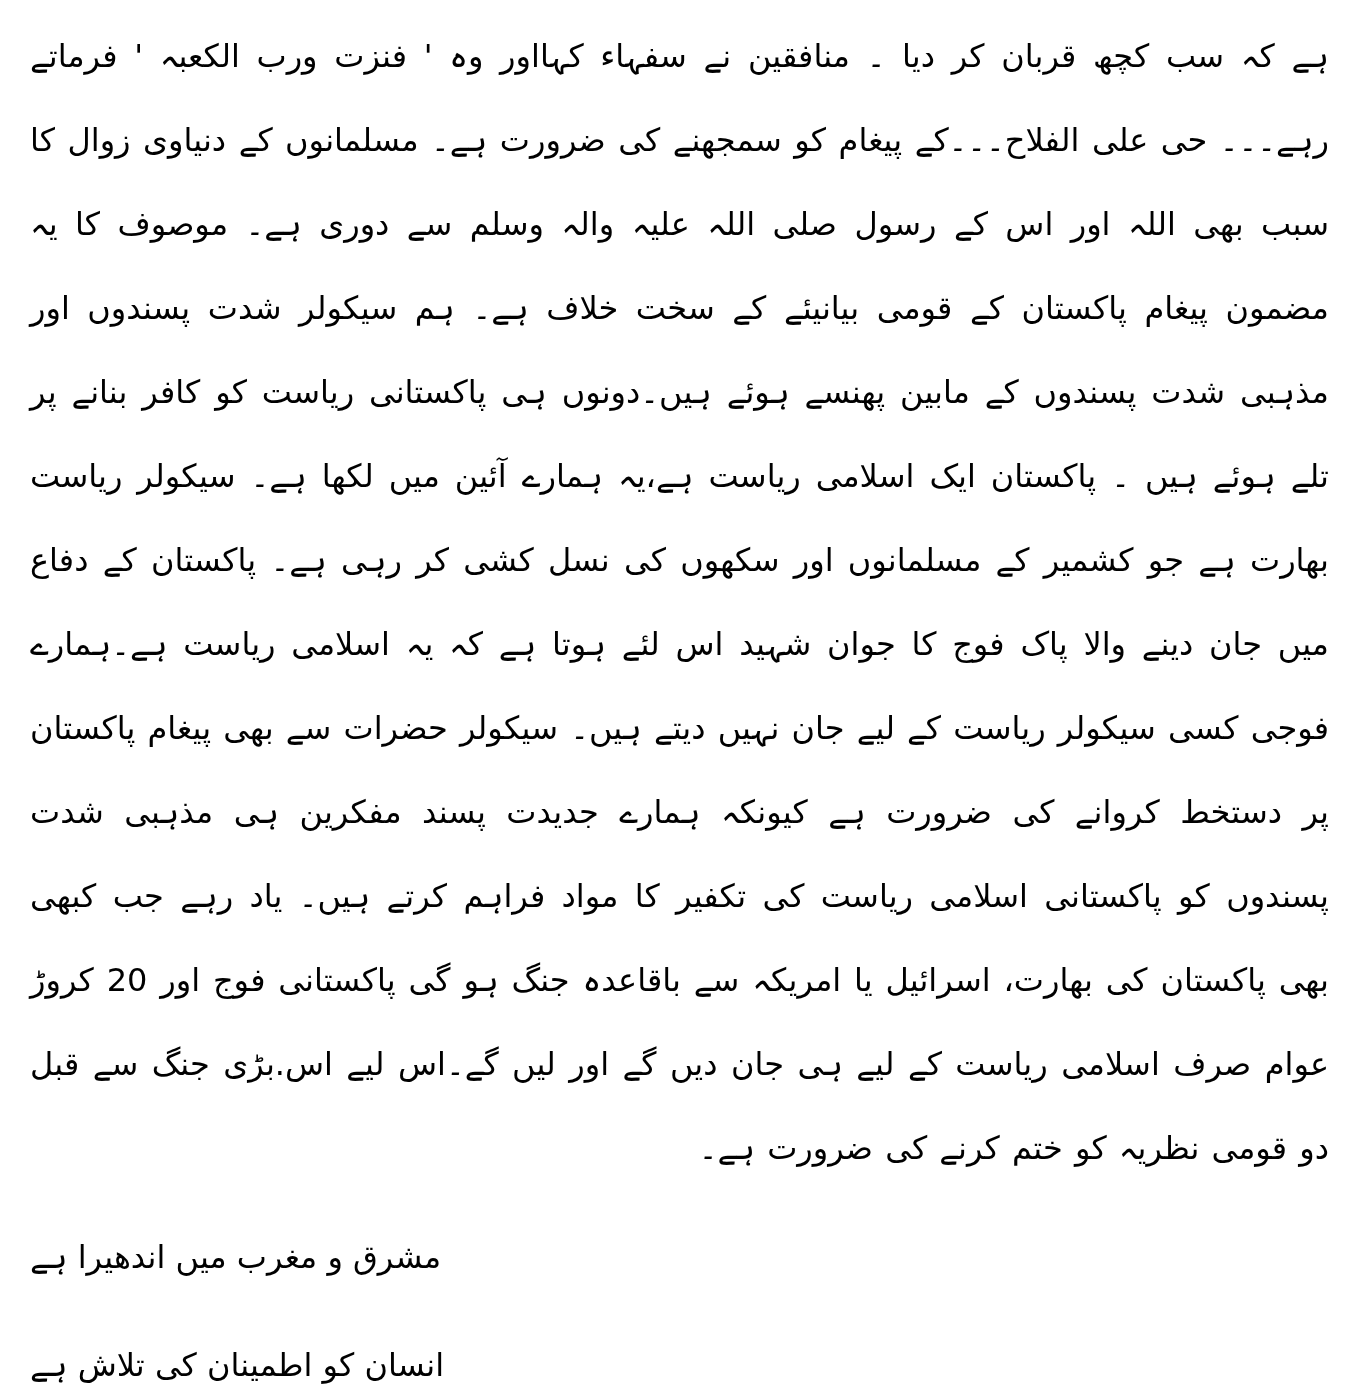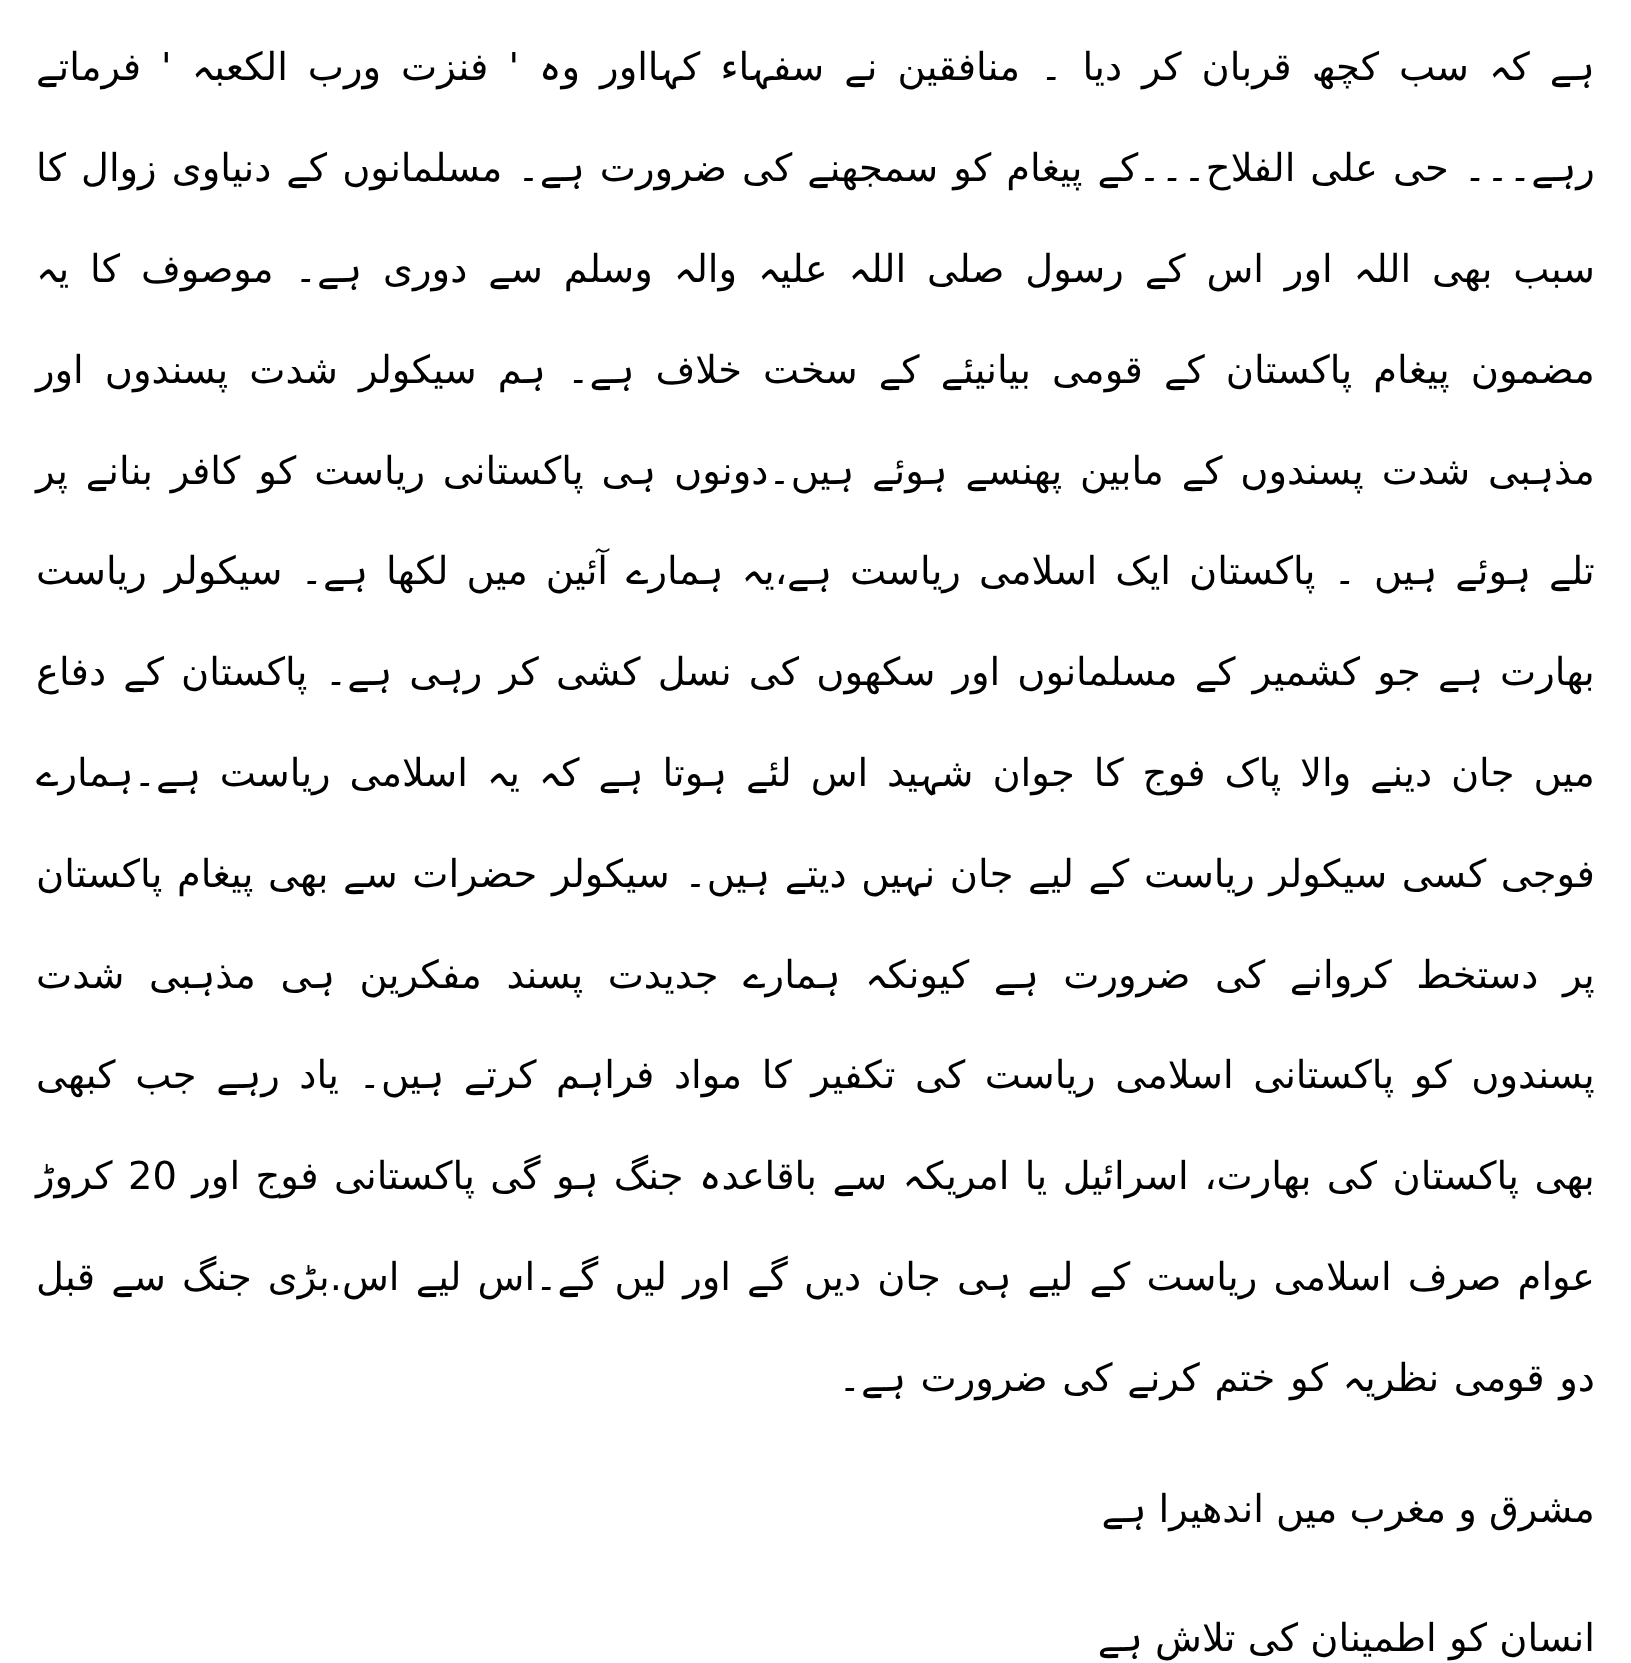--- a/index.html
+++ b/index.html
@@ -25,21 +25,21 @@
     line-height: 84px;
     text-align: justify;
     
     word-spacing: 2px;
     color: #000000;
   }
   .verse-line {
     font-size: 32px;
     line-height: 82px;
     margin-top: 26px;
-    text-align: right;
+    text-align: left;
     white-space: normal;
     color: #000000;
   }
 </style>
 </head>
 <body>
 
 <div class="page">
 
   <div class="body-paragraph">ہے کہ سب کچھ قربان کر دیا ۔ منافقین نے سفہاء کہااور وہ ' فنزت ورب الکعبہ ' فرماتے رہے۔۔۔ حی علی الفلاح۔۔۔کے پیغام کو سمجھنے کی ضرورت ہے۔ مسلمانوں کے دنیاوی زوال کا سبب بھی اللہ اور اس کے رسول صلی اللہ علیہ والہ وسلم سے دوری ہے۔ موصوف کا یہ مضمون پیغام پاکستان کے قومی بیانیئے کے سخت خلاف ہے۔ ہم سیکولر شدت پسندوں اور مذہبی شدت پسندوں کے مابین پھنسے ہوئے ہیں۔دونوں ہی پاکستانی ریاست کو کافر بنانے پر تلے ہوئے ہیں ۔ پاکستان ایک اسلامی ریاست ہے،یہ ہمارے آئین میں لکھا ہے۔ سیکولر ریاست بھارت ہے جو کشمیر کے مسلمانوں اور سکھوں کی نسل کشی کر رہی ہے۔ پاکستان کے دفاع میں جان دینے والا پاک فوج کا جوان شہید اس لئے ہوتا ہے کہ یہ اسلامی ریاست ہے۔ہمارے فوجی کسی سیکولر ریاست کے لیے جان نہیں دیتے ہیں۔ سیکولر حضرات سے بھی پیغام پاکستان پر دستخط کروانے کی ضرورت ہے کیونکہ ہمارے جدیدت پسند مفکرین ہی مذہبی شدت پسندوں کو پاکستانی اسلامی ریاست کی تکفیر کا مواد فراہم کرتے ہیں۔ یاد رہے جب کبھی بھی پاکستان کی بھارت، اسرائیل یا امریکہ سے باقاعدہ جنگ ہو گی پاکستانی فوج اور 20 کروڑ عوام صرف اسلامی ریاست کے لیے ہی جان دیں گے اور لیں گے۔اس لیے اس.بڑی جنگ سے قبل دو قومی نظریہ کو ختم کرنے کی ضرورت ہے۔</div>

